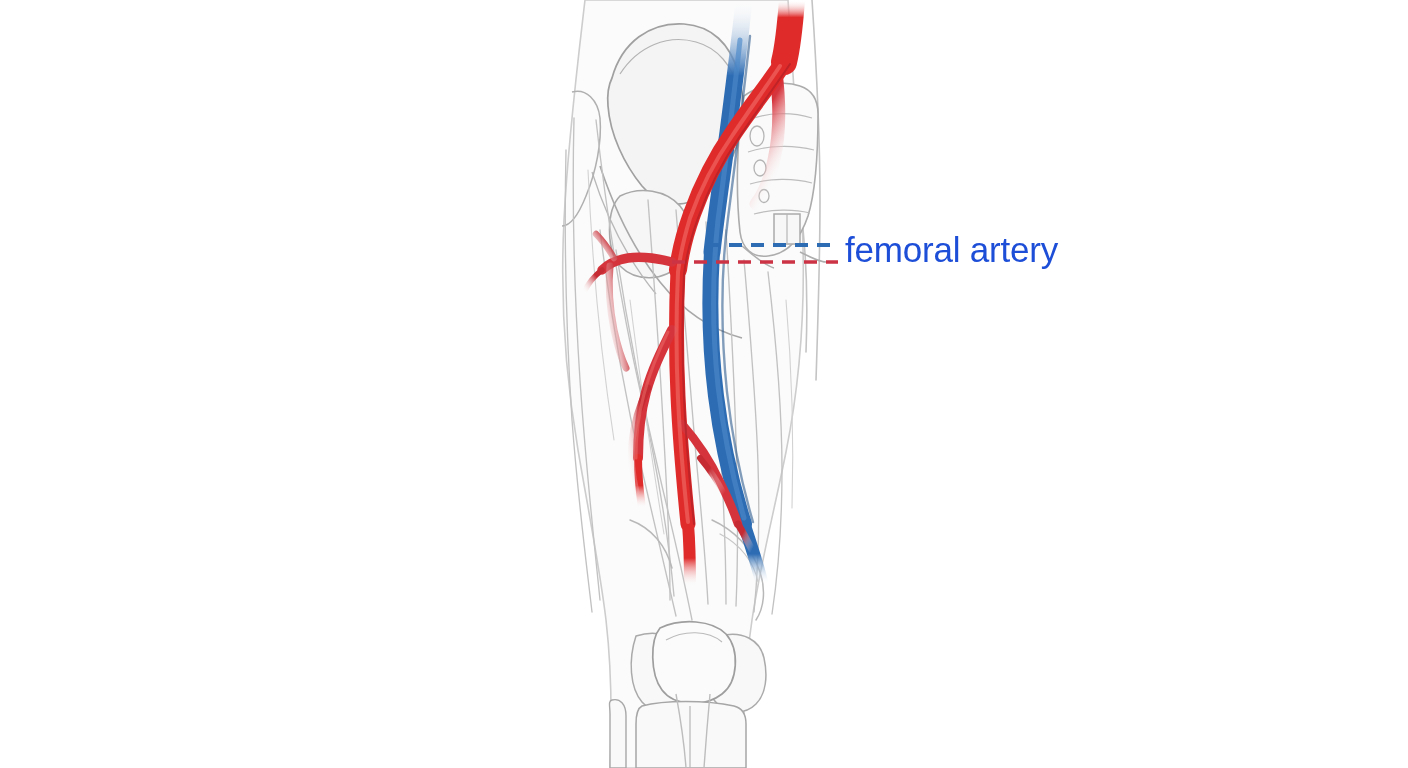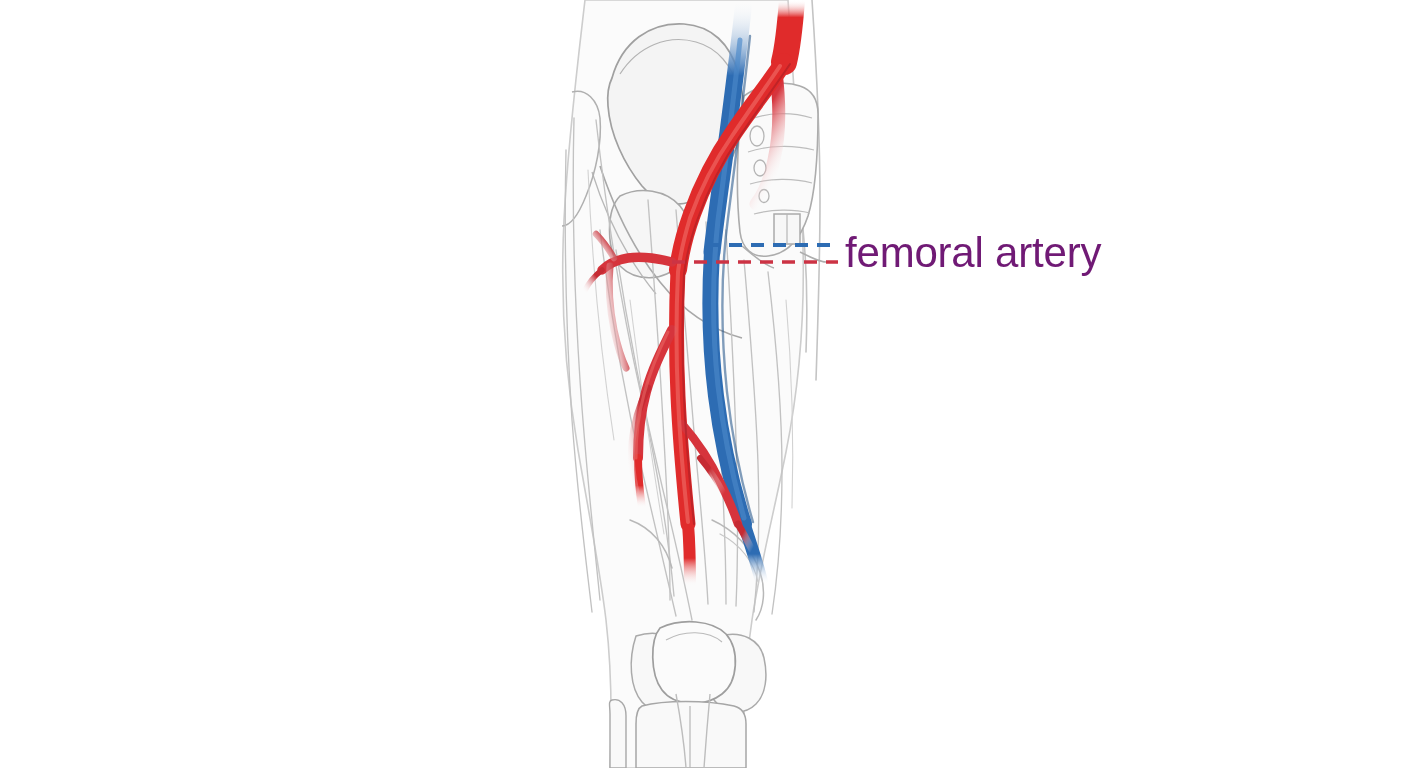--- a/index.html
+++ b/index.html
@@ -29,23 +29,23 @@
     top: 0;
     width: 1408px;
     height: 768px;
     pointer-events: none;
   }
   .callout-label {
     position: absolute;
     left: 845px;
     top: 232px;
     font-family: "Liberation Sans", sans-serif;
-    font-size: 42px;
+    font-size: 35px;
     letter-spacing: -0.2px;
-    color: #701a75;
+    color: #1d4ed8;
     white-space: nowrap;
     line-height: 1;
     pointer-events: auto;
   }
 </style>
 </head>
 <body>
 
 <div id="stage">
 

